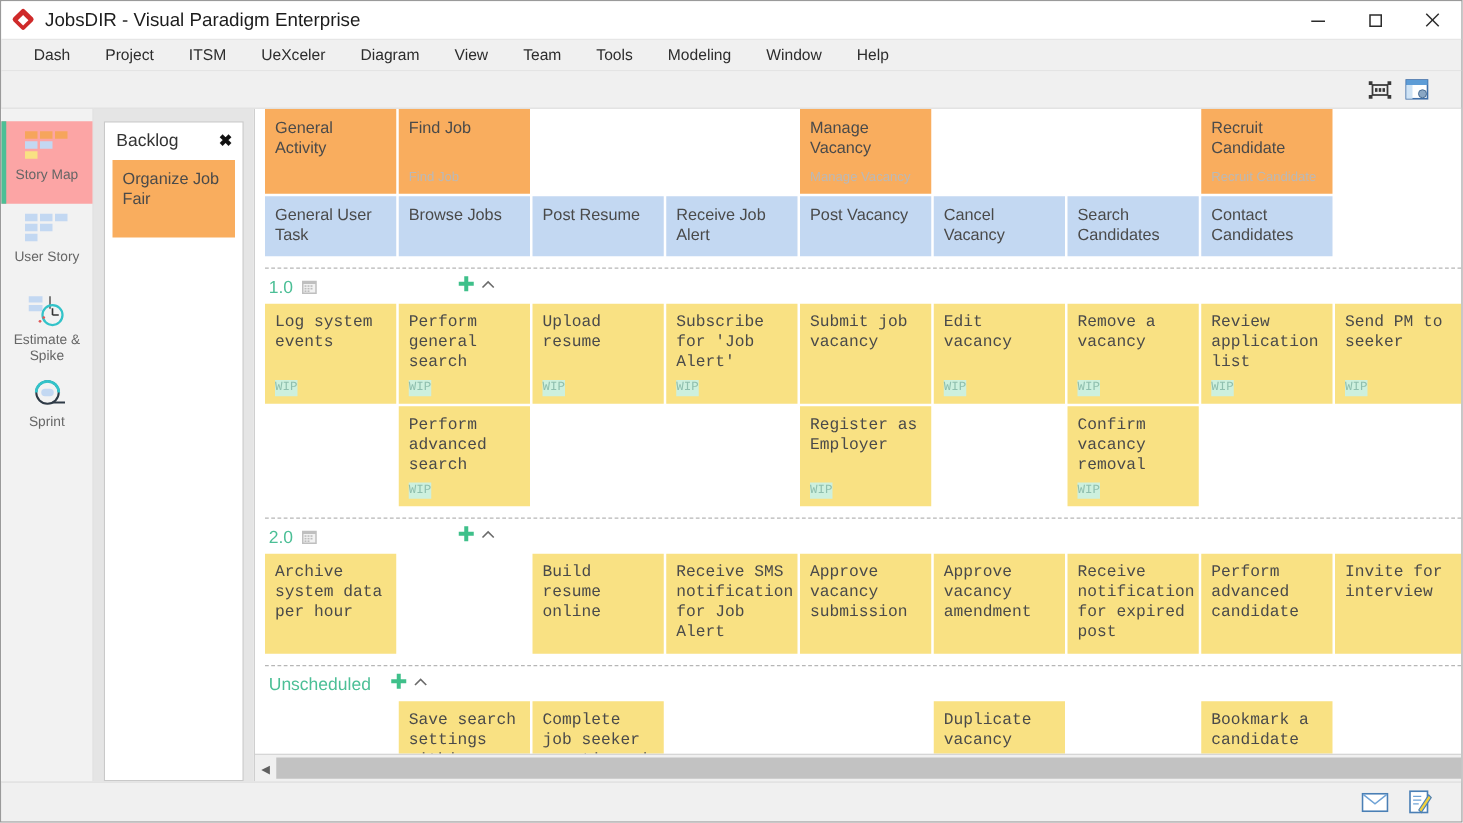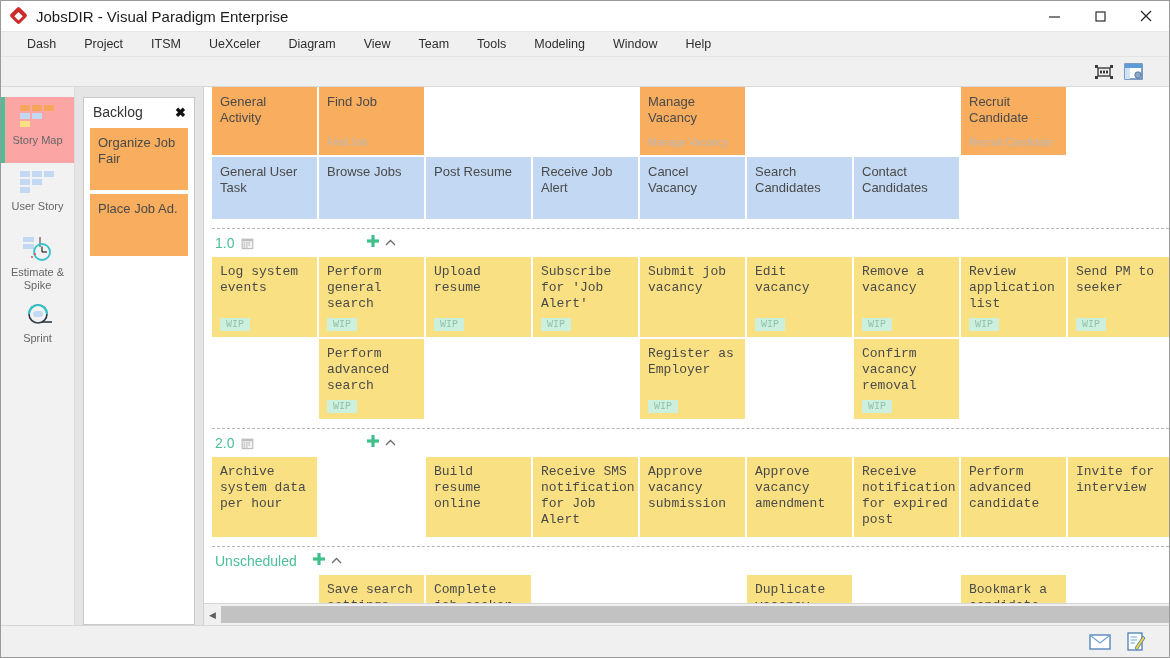--- a/index.html
+++ b/index.html
@@ -71,25 +71,25 @@
   .board-wrap { flex:1 1 auto; position:relative; background:#ffffff;
                 border-left:1px solid #cfcfcf; overflow:hidden; }
   .board { position:absolute; left:0; top:0; right:0; bottom:22px; overflow:hidden; padding-left:8px; }
 
   .row-cards { display:flex; align-items:flex-start; }
   .col { width:105px; flex:0 0 105px; margin-right:2px; }
 
   .card { font-size:13px; line-height:16px; color:#4a4a4a; padding:7px 8px 4px 8px;
           position:relative; margin-bottom:2px; overflow:hidden; }
   .card.activity { background:#f9ad5e; height:68px; }
-  .card.task     { background:#c3d8f2; height:62px; }
+  .card.task     { background:#c3d8f2; height:48px; }
   .card.story    { background:#f9e183; height:80px;font-family:Liberation Mono, monospace; }
   .card-sub { position:absolute; left:8px; bottom:5px; font-size:10.5px; color:#b9b9b9; }
   .wip { position:absolute; left:8px; bottom:6px; font-size:10px; color:#8fbfae;
-         background:#cdf0de; padding:0px 6px; line-height:13px; }
+         background:#cdf0de; padding:0px 0; line-height:13px; }
   .card.empty { background:transparent; }
 
   .divider { border-top:1px dashed #b6b6b6; margin:7px 0 0 0; }
 
   .sprint-head { display:flex; align-items:center; height:28px; padding-left:3px; }
   .sprint-name { color:#4cbf96; font-size:14px; margin-right:7px; }
   .cal-icon { width:13px; height:13px; }
   .sprint-plus { color:#3fc08a; font-size:17px; font-weight:bold; margin-left:2px; }
   .sprint-caret { color:#777; font-size:11px; margin-left:5px; }
   .spacer-to-plus { width:112px; }
@@ -233,21 +233,20 @@
       </div>
 
     <div class="backlog">
       <div class="backlog-box">
         <div class="backlog-head">
           <div class="backlog-title">Backlog</div>
           <div class="backlog-close">✖</div>
         </div>
         <div id="backlog-cards">
             <div class="backlog-card">Organize Job Fair</div>
-            <div class="backlog-card">Place Job Ad.</div>
           </div>
       </div>
     </div>
 
     <div class="board-wrap">
       <div class="board" id="board">
           <div class="row-cards">
             <div class="col">
               <div class="card activity">
                 <div>General Activity</div>
@@ -299,20 +298,25 @@
               </div>
             </div>
             <div class="col">
               <div class="card task">
                 <div>Post Resume</div>
               </div>
             </div>
             <div class="col">
               <div class="card task">
                 <div>Receive Job Alert</div>
+              </div>
+            </div>
+            <div class="col">
+              <div class="card task">
+                <div>Post Vacancy</div>
               </div>
             </div>
             <div class="col">
               <div class="card task">
                 <div>Cancel Vacancy</div>
               </div>
             </div>
             <div class="col">
               <div class="card task">
                 <div>Search Candidates</div>

